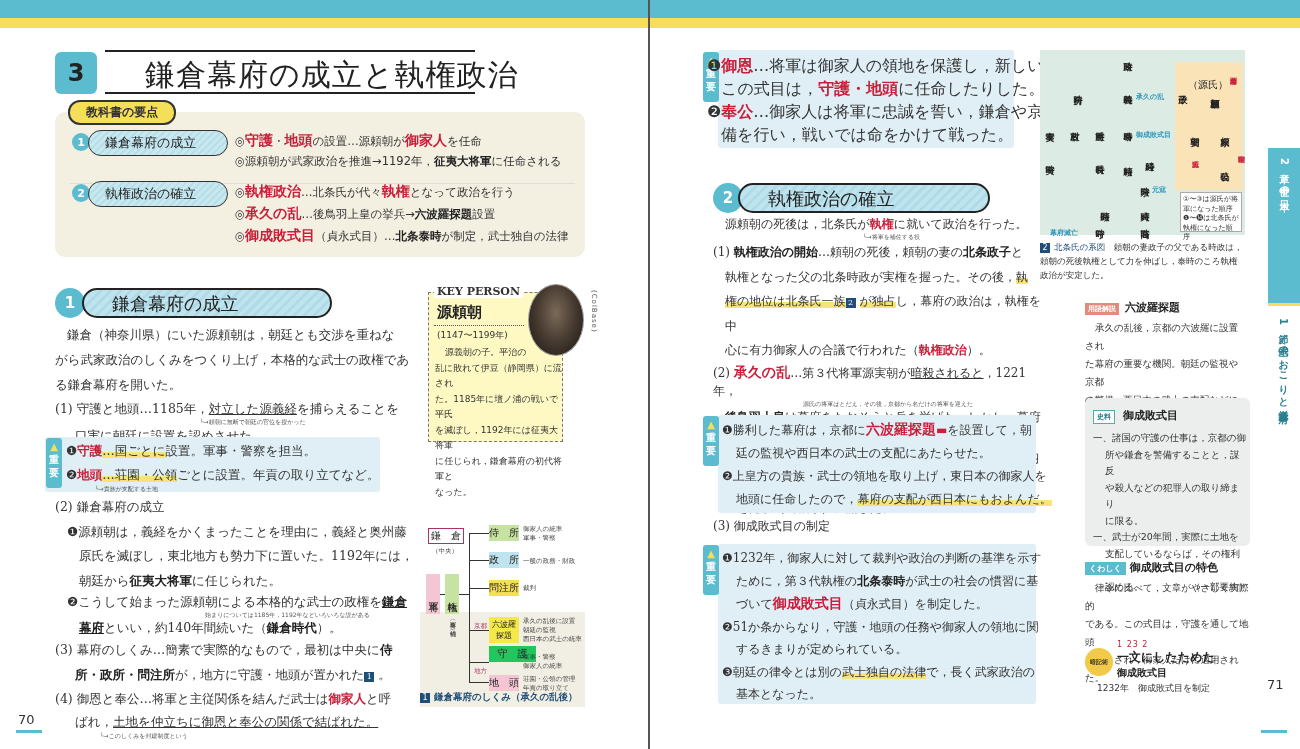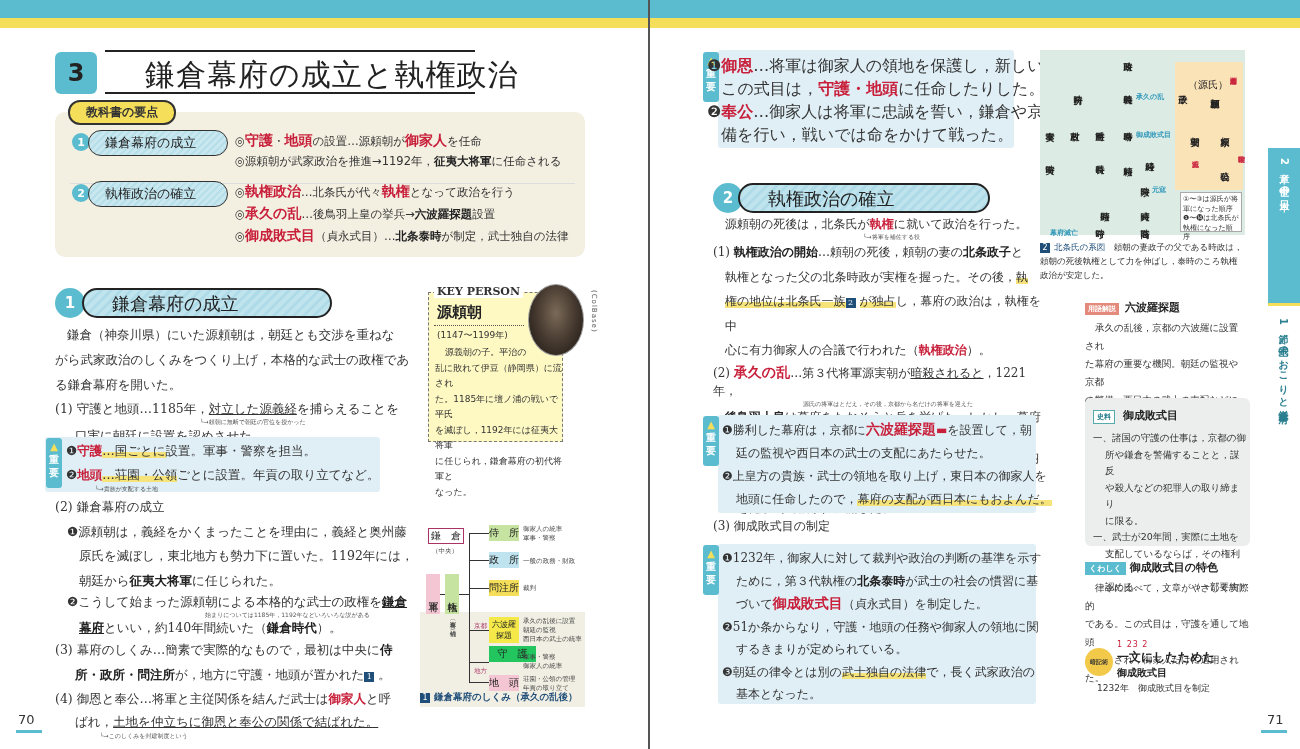--- a/index.html
+++ b/index.html
@@ -322,15 +322,15 @@
     <div style="position:absolute;left:32px;top:26px;font:bold 10px 'DejaVu Sans',sans-serif;color:#222">御成敗式目</div>
     <div style="position:absolute;left:12px;top:42px;font:9px 'DejaVu Sans',sans-serif;color:#333">1232年　御成敗式目を制定</div>
   </div>
 
   <div class="abs" style="left:618px;top:148px;width:32px;height:155px;background:#5bbccf">
     <div class="vert" style="color:#fff;margin:10px auto 0;font-size:10px">2章／中世の日本</div>
   </div>
   <div class="abs" style="left:618px;top:303px;width:32px;height:3px;background:#f5df5a"></div>
   <div class="abs vert" style="left:626px;top:318px;color:#2a7f8f;font-size:10px">1節／武士のおこりと鎌倉幕府</div>
 
-  <div class="abs page-num" style="left:617px;top:712px">71</div>
+  <div class="abs page-num" style="left:617px;top:677px">71</div>
   <div class="abs pn-line" style="left:611px;top:730px"></div>
 </div>
 
 </body></html>

